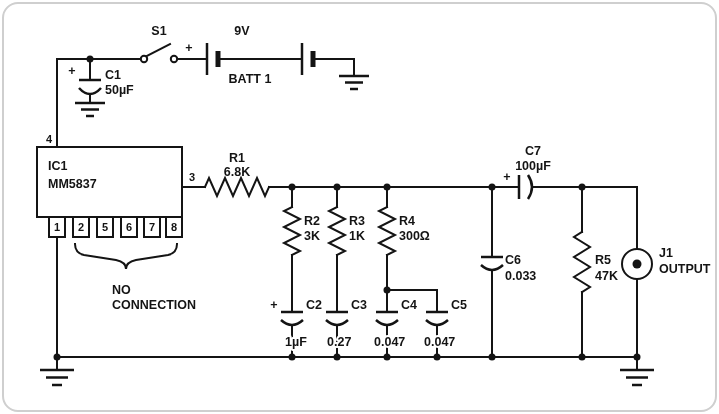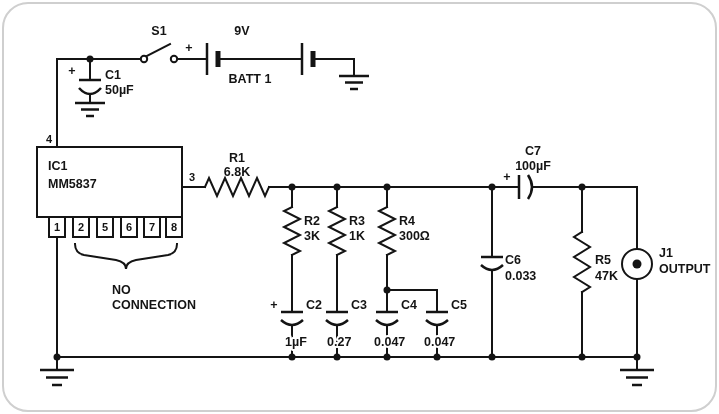--- a/index.html
+++ b/index.html
@@ -1,19 +1,19 @@
 <!DOCTYPE html>
 <html><head>
 <meta charset="utf-8">
 <style>
   html, body { margin: 0; padding: 0; background: #ffffff; }
   body { width: 719px; height: 414px; overflow: hidden; }
   .frame {
     width: 715px; height: 410px; margin: 2px;
-    border: 2px solid #cfcfcf; border-radius: 26px;
+    border: 2px solid #cfcfcf; border-radius: 16px;
     box-sizing: border-box; background: #ffffff;
   }
   svg { display: block; }
   .w     { stroke: #141414; stroke-width: 2;   fill: none; stroke-linecap: square; }
   .plate { stroke: #141414; stroke-width: 2.5; fill: none; stroke-linecap: butt; }
   .thick { stroke: #141414; stroke-width: 5;   fill: none; }
   .box   { stroke: #141414; stroke-width: 2;   fill: none; }
   .dot   { fill: #141414; stroke: none; }
   .oc    { fill: #ffffff; stroke: #141414; stroke-width: 2; }
   .lbl   { font-family: "Liberation Sans", sans-serif; font-weight: 700;

